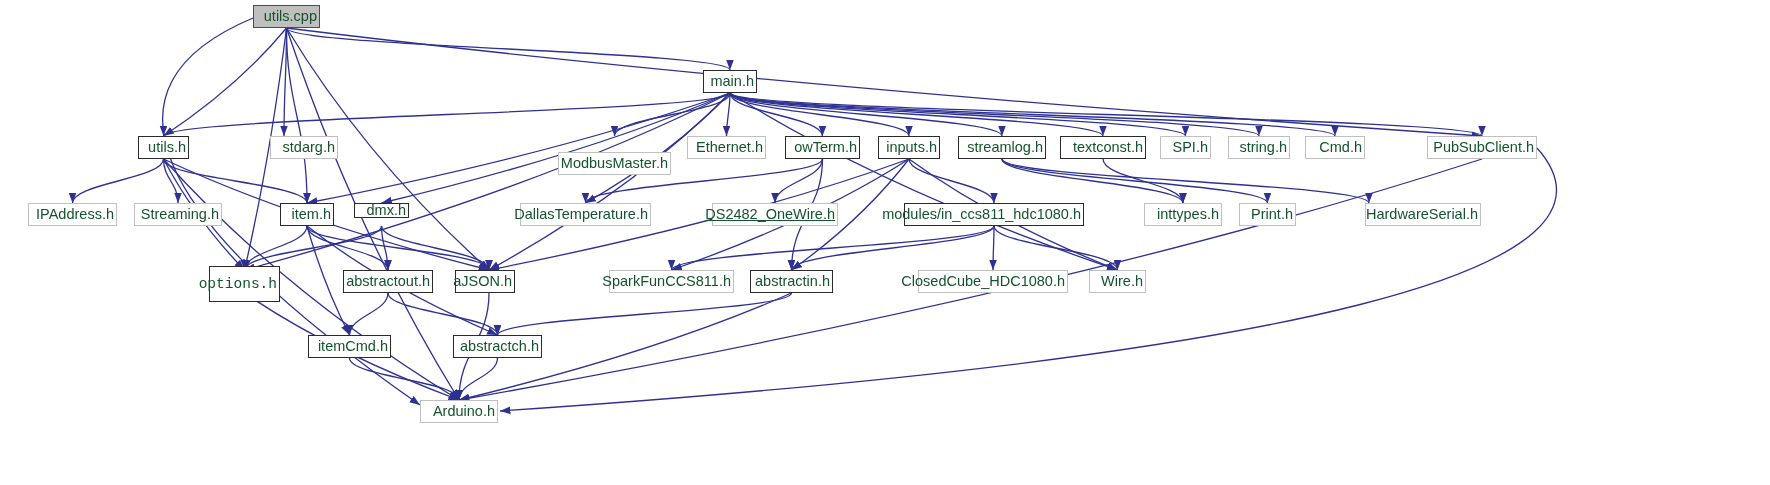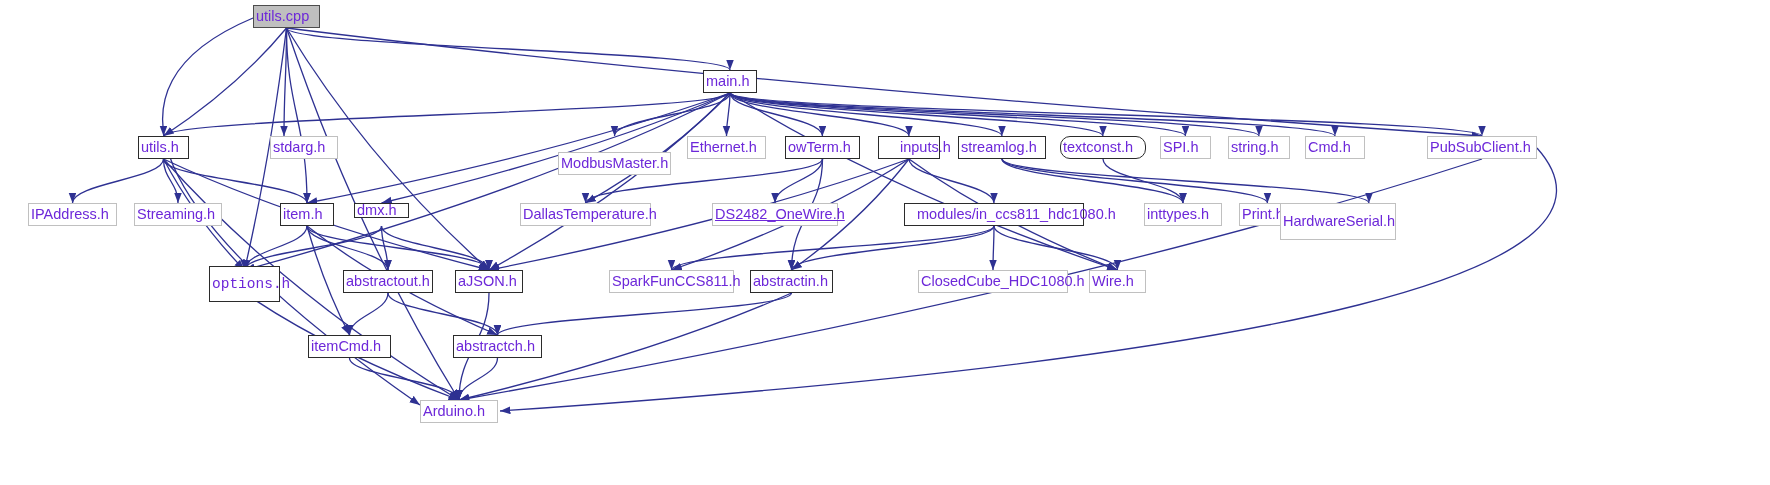--- a/index.html
+++ b/index.html
@@ -1,22 +1,22 @@
 <!DOCTYPE html>
 <html><head>
 <meta charset="utf-8">
 <title>utils.cpp include dependency graph</title>
 <style>
   html,body{margin:0;padding:0;background:#ffffff;}
   body{font-family:"Liberation Sans","DejaVu Sans",sans-serif;}
   #graph{position:relative;width:1770px;height:485px;background:#ffffff;overflow:hidden;}
   #edges{position:absolute;left:0;top:0;width:1770px;height:485px;pointer-events:none;}
   .node{position:absolute;box-sizing:border-box;display:flex;align-items:center;
-        justify-content:flex-start;background:#ffffff;border:1px solid #c0c0c0;
-        font-size:14.5px;color:#6d28d9;white-space:nowrap;line-height:1;
+        justify-content:flex-end;background:#ffffff;border:1px solid #c0c0c0;
+        font-size:14.5px;color:#14532d;white-space:nowrap;line-height:1;
         letter-spacing:0px;}
   .node.hdr{border:1px solid #2b2b2b;}
   .node.root{background:#bfbfbf;border:1px solid #4d4d4d;}
   .node span{display:block;padding:0 2px;}
 </style>
 </head>
 <body>
 
 <div id="graph">
   <svg id="edges" viewBox="0 0 1770 485" xmlns="http://www.w3.org/2000/svg">
@@ -115,21 +115,21 @@
       </div>
       <div class="node hdr" style="left: 785px; top: 136px; width: 75px; height: 23px;">
         <span>owTerm.h</span>
       </div>
       <div class="node hdr" style="left: 878px; top: 136px; width: 62px; height: 23px; padding-left: 19px;">
         <span>inputs.h</span>
       </div>
       <div class="node hdr" style="left: 958px; top: 136px; width: 88px; height: 23px;">
         <span>streamlog.h</span>
       </div>
-      <div class="node hdr" style="left: 1060px; top: 136px; width: 86px; height: 23px; border-radius: 10px;">
+      <div class="node hdr" style="left: 1060px; top: 136px; width: 86px; height: 23px;">
         <span>textconst.h</span>
       </div>
       <div class="node sys" style="left: 1160px; top: 136px; width: 51px; height: 23px;">
         <span>SPI.h</span>
       </div>
       <div class="node sys" style="left: 1228px; top: 136px; width: 62px; height: 23px;">
         <span>string.h</span>
       </div>
       <div class="node sys" style="left: 1305px; top: 136px; width: 60px; height: 23px;">
         <span>Cmd.h</span>
@@ -157,30 +157,30 @@
       </div>
       <div class="node hdr" style="left: 904px; top: 203px; width: 180px; height: 23px; padding-left: 10px;">
         <span>modules/in_ccs811_hdc1080.h</span>
       </div>
       <div class="node sys" style="left: 1144px; top: 203px; width: 78px; height: 23px;">
         <span>inttypes.h</span>
       </div>
       <div class="node sys" style="left: 1239px; top: 203px; width: 57px; height: 23px;">
         <span>Print.h</span>
       </div>
-      <div class="node sys" style="left: 1280px; top: 203px; width: 116px; height: 37px;">
+      <div class="node sys" style="left: 1365px; top: 203px; width: 116px; height: 23px;">
         <span>HardwareSerial.h</span>
       </div>
       <div class="node hdr" style="left: 209px; top: 266px; width: 71px; height: 36px; font-family: Liberation Mono, monospace;">
         <span>options.h</span>
       </div>
       <div class="node hdr" style="left: 343px; top: 270px; width: 90px; height: 23px;">
         <span>abstractout.h</span>
       </div>
-      <div class="node hdr" style="left: 455px; top: 270px; width: 68px; height: 23px;">
+      <div class="node hdr" style="left: 455px; top: 270px; width: 60px; height: 23px;">
         <span>aJSON.h</span>
       </div>
       <div class="node sys" style="left: 609px; top: 270px; width: 125px; height: 23px;">
         <span>SparkFunCCS811.h</span>
       </div>
       <div class="node hdr" style="left: 750px; top: 270px; width: 83px; height: 23px;">
         <span>abstractin.h</span>
       </div>
       <div class="node sys" style="left: 918px; top: 270px; width: 150px; height: 23px;">
         <span>ClosedCube_HDC1080.h</span>

